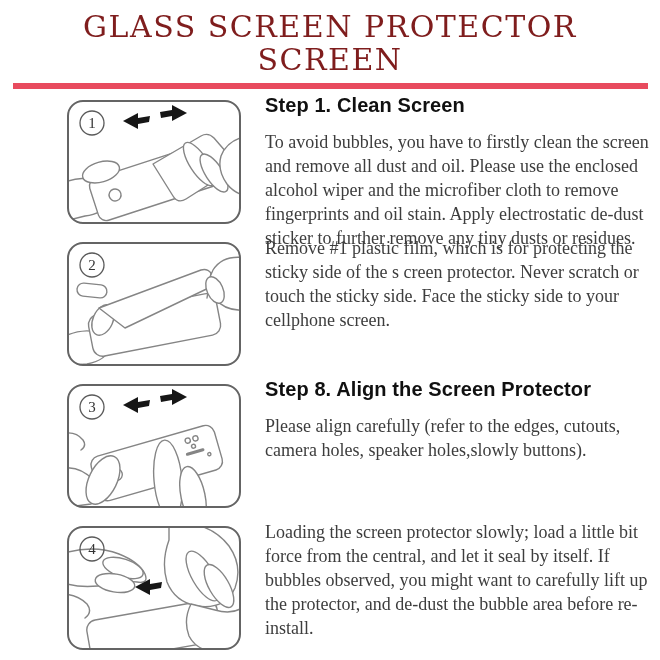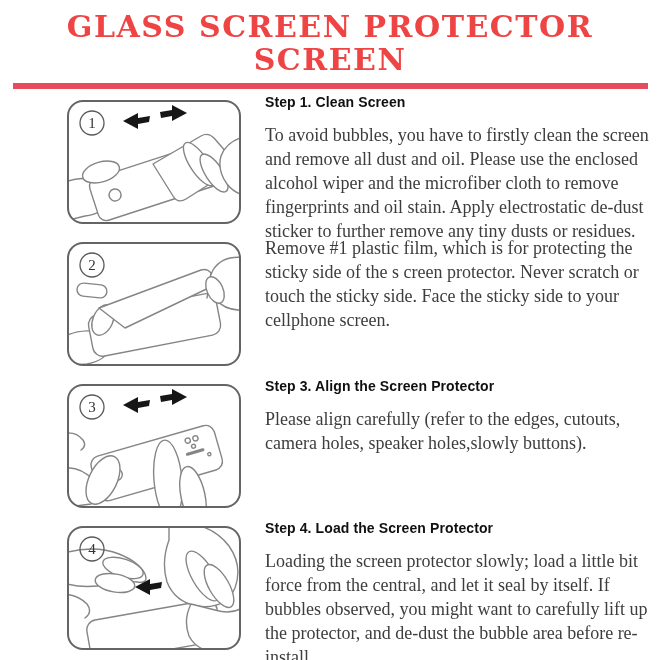--- a/index.html
+++ b/index.html
@@ -3,32 +3,32 @@
 <meta charset="utf-8">
 <style>
   html,body{margin:0;padding:0;background:#fff;}
   .page{
     width:660px;height:660px;background:#fff;overflow:hidden;
     font-family:"Liberation Serif",serif;position:relative;
   }
   .title-block{padding-top:10px;text-align:center;}
   .title-line{
     font-family:"DejaVu Serif","Liberation Serif",serif;
-    font-weight:bold;font-size:30px;line-height:1.1;
-    letter-spacing:1.5px;color:#ef4444;
+    font-weight:normal;font-size:30px;line-height:1.1;
+    letter-spacing:1.5px;color:#7f1d1d;
   }
   .divider{height:6px;margin:7px 12px 0 13px;}
   .steps{padding:9px 0 0 65px;}
   .step{display:flex;align-items:flex-start;height:128px;margin-bottom:14px;}
   .figure{width:178px;height:128px;flex:0 0 auto;}
   .figure svg{width:178px;height:128px;display:block;}
   .step-text{margin-left:22px;width:392px;margin-top:-4px;}
   .step-heading{
     font-family:"Liberation Sans",sans-serif;font-weight:bold;
-    font-size:14px;color:#101010;margin:0 0 13px 0;letter-spacing:0.1px;
+    font-size:20px;color:#101010;margin:0 0 13px 0;letter-spacing:0.1px;
   }
   .step-body{
     font-family:"Liberation Serif",serif;font-size:18px;
     line-height:1.34;color:#3d3d3d;margin:0;
   }
   .sketch{stroke:#858585;stroke-width:1.4;fill:#fff;stroke-linejoin:round;stroke-linecap:round;}
   .frame{fill:none;stroke:#646464;stroke-width:2;}
   .numcircle{fill:none;stroke:#5a5a5a;stroke-width:1.3;}
   .numtext{font-family:"Liberation Serif",serif;font-size:15px;fill:#333;}
   .arrow{fill:#161616;stroke:none;}
@@ -134,21 +134,21 @@
             <ellipse class="sketch" cx="128" cy="114" rx="12" ry="30" transform="rotate(-12 128 114)"></ellipse>
           </g>
           <path class="arrow" d="M85 18 L73 20 L73 15 L58 23 L73 31 L73 26 L84 24 Z"></path>
           <path class="arrow" d="M95 14 L107 12 L107 7 L122 15 L107 23 L107 18 L96 20 Z"></path>
           <rect class="frame" x="3" y="3" width="172" height="122" rx="15"></rect>
           <circle class="numcircle" cx="27" cy="25" r="12"></circle>
           <text class="numtext" x="27" y="30" text-anchor="middle">3</text>
         </svg>
       </div>
       <div class="step-text">
-        <h3 class="step-heading">Step 3. Align the Screen Protector</h3>
+        <h3 class="step-heading">Step 8. Align the Screen Protector</h3>
         <p class="step-body">Please align carefully (refer to the edges, cutouts, camera holes, speaker holes,slowly buttons).</p>
       </div>
     </div>
 
     <div class="step">
       <div class="figure">
         <svg viewBox="0 0 178 128">
           <defs>
               <clipPath id="c4">
                 <rect x="3" y="3" width="172" height="122" rx="15"></rect>
@@ -167,19 +167,18 @@
             <ellipse class="sketch" cx="138" cy="52" rx="11" ry="28" transform="rotate(-30 138 52)"></ellipse>
             <ellipse class="sketch" cx="154" cy="62" rx="10" ry="24" transform="rotate(-30 154 62)"></ellipse>
           </g>
           <path class="arrow" d="M97 58 L85 60 L85 55 L70 63 L85 71 L85 66 L96 64 Z"></path>
           <rect class="frame" x="3" y="3" width="172" height="122" rx="15"></rect>
           <circle class="numcircle" cx="27" cy="25" r="12"></circle>
           <text class="numtext" x="27" y="30" text-anchor="middle">4</text>
         </svg>
       </div>
       <div class="step-text">
-        <h3 class="step-heading">Step 4. Load the Screen Protector</h3>
         <p class="step-body">Loading the screen protector slowly; load a little bit force from the central, and let it seal by itself. If bubbles observed, you might want to carefully lift up the protector, and de-dust the bubble area before re-install.</p>
       </div>
     </div>
 
   </div>
 </div>
 
 </body></html>

